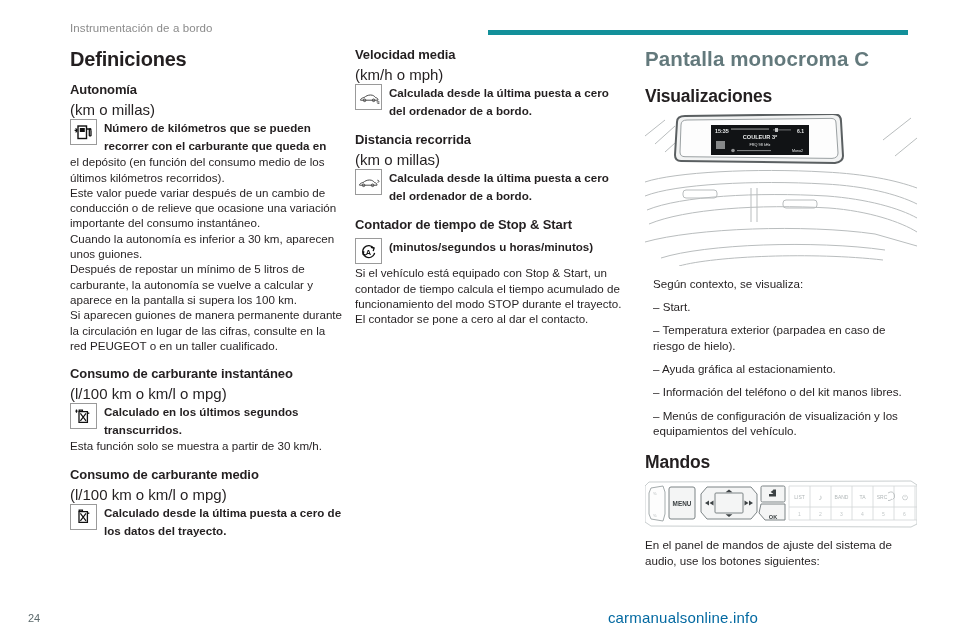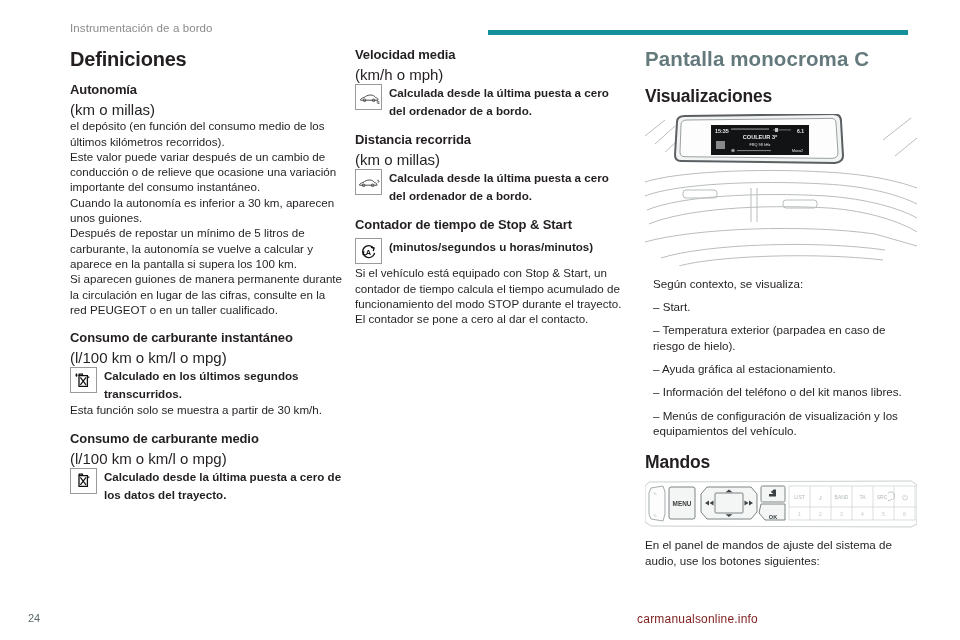--- a/index.html
+++ b/index.html
@@ -72,37 +72,49 @@
   .illus { width: 272px; display: block; margin: 2px 0 10px 0; }
   .illus-panel { width: 272px; display: block; margin: 4px 0 9px 0; }
 
   
   .folio {
     position: absolute; left: 28px; bottom: 16px;
     font-size: 11px; color: #5c6a6c;
   }
   .watermark {
     position: absolute; right: 22px; bottom: 14px;
-    font-size: 12px; color: #7f1d1d; letter-spacing: .2px;
+    font-size: 15px; color: #0369a1; letter-spacing: .2px;
   }
 </style>
 </head>
 <body>
 
 <div class="page">
 
   <div class="running-head">Instrumentación de a bordo</div>
   <div class="head-rule"></div>
 
   <div class="col col-1">
 
     <h1 class="section">Definiciones</h1>
 
     <h2 class="sub first">Autonomía</h2>
     <p class="units">(km o millas)</p>
+    <div class="icon-block">
+      <span class="icon-box">
+        <svg width="19" height="17" viewBox="0 0 19 17">
+          <rect x="4" y="2" width="8.5" height="12.5" fill="none" stroke="#111" stroke-width="1.4"></rect>
+          <rect x="5.8" y="4" width="5" height="4" fill="#111"></rect>
+          <path d="M12.5 5 L15.3 5 L15.3 11.5 A1.2 1.2 0 0 0 17 11.5 L17 6.2" fill="none" stroke="#111" stroke-width="1.3"></path>
+          <circle cx="16.2" cy="5.3" r="1.2" fill="#111"></circle>
+          <path d="M0.6 6.4 L3.4 6.4 M1.6 4.4 L3.4 6.4 M1.6 8.4 L3.4 6.4" stroke="#111" stroke-width="1.2" fill="none"></path>
+        </svg>
+      </span>
+      <span class="icon-text">Número de kilómetros que se pueden recorrer con el carburante que queda en</span>
+    </div>
     <p class="body">el depósito (en función del consumo medio de los últimos kilómetros recorridos).</p>
     <p class="body">Este valor puede variar después de un cambio de conducción o de relieve que ocasione una variación importante del consumo instantáneo.</p>
     <p class="body">Cuando la autonomía es inferior a 30 km, aparecen unos guiones.</p>
     <p class="body">Después de repostar un mínimo de 5 litros de carburante, la autonomía se vuelve a calcular y aparece en la pantalla si supera los 100 km.</p>
     <p class="body">Si aparecen guiones de manera permanente durante la circulación en lugar de las cifras, consulte en la red PEUGEOT o en un taller cualificado.</p>
 
     <h2 class="sub">Consumo de carburante instantáneo</h2>
     <p class="units">(l/100 km o km/l o mpg)</p>
     <div class="icon-block">
       <span class="icon-box">

